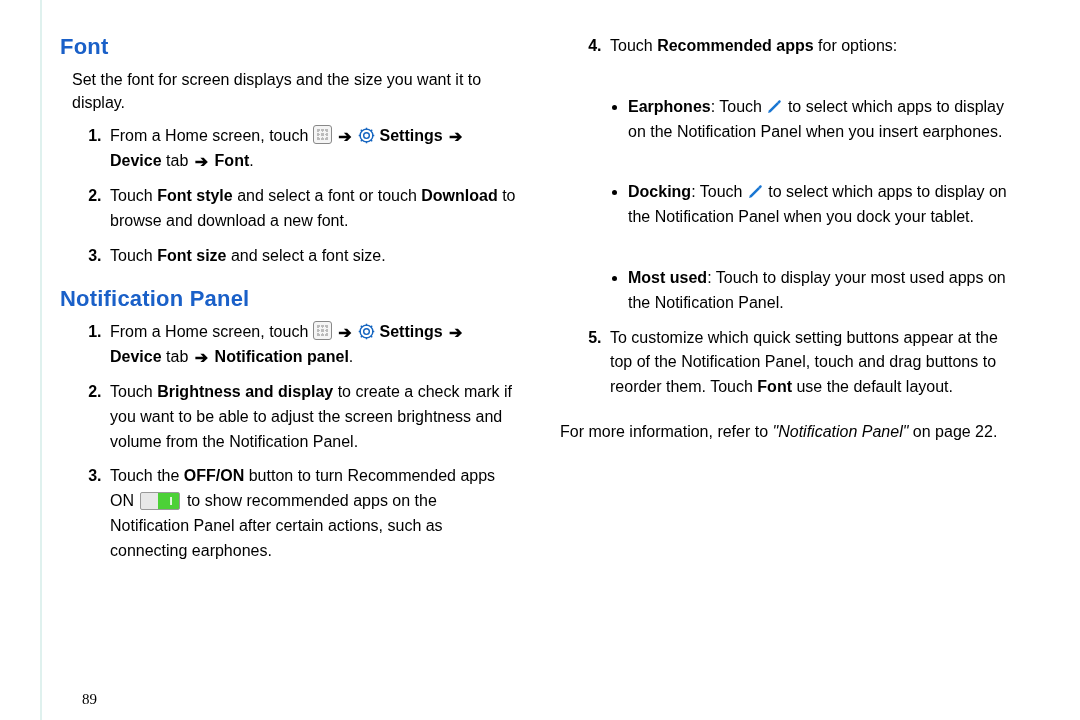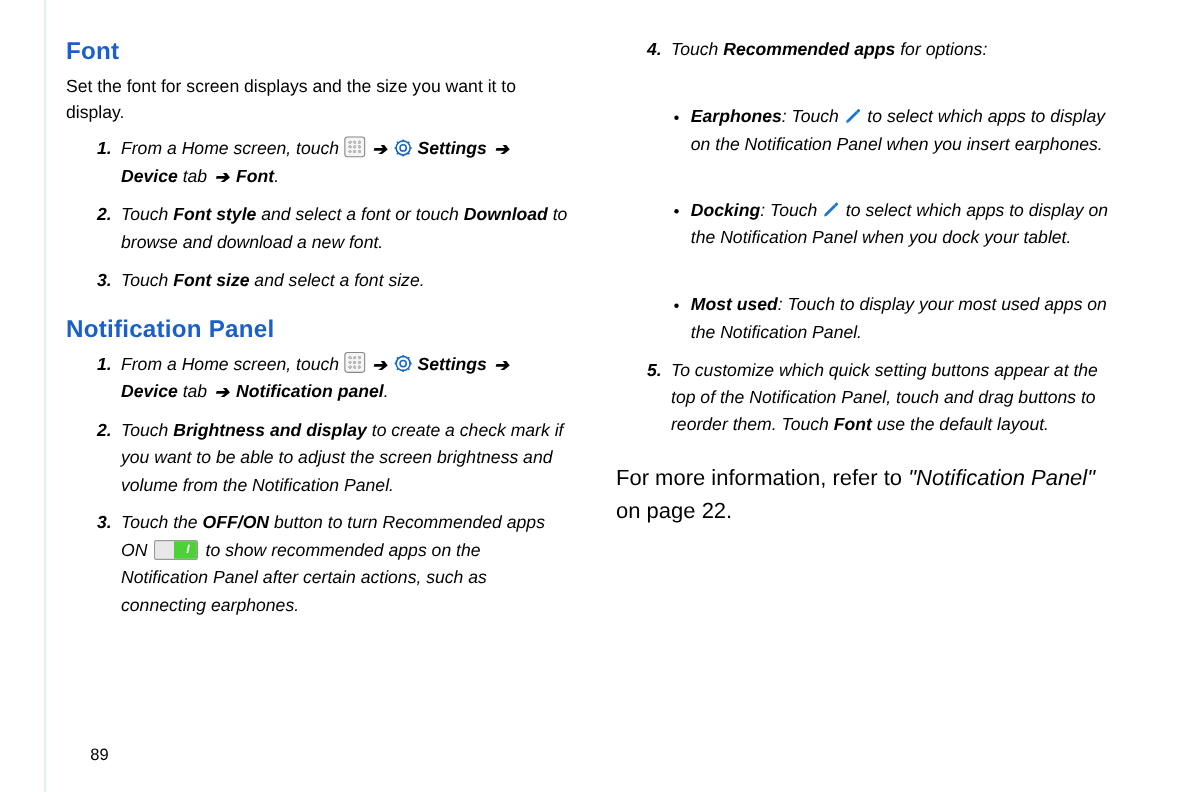--- a/index.html
+++ b/index.html
@@ -30,30 +30,29 @@
     padding-right: 20px;
   }
   h2.section {
     color: #1a60c8;
     font-weight: 800;
     font-size: 22px;
     margin: 0 0 8px 0;
     letter-spacing: 0.2px;
   }
   p.lead {
-    margin: 0 0 10px 0;
+    margin: 0 0 10px 12px;
     font-size: 16px;
     line-height: 1.45;
   }
   ol.steps {
     margin: 0 0 18px 0;
     padding-left: 46px;
     font-size: 16px;
     line-height: 1.55;
-    font-style: italic;
   }
   ol.steps > li {
     margin-bottom: 10px;
     padding-left: 4px;
   }
   ol.steps > li::marker {
     font-weight: 700;
   }
   ul.bullets {
     margin: 6px 0 0 0;
@@ -134,26 +133,27 @@
     left: 40px;
     top: 0;
     bottom: 0;
     width: 2px;
     background: #bfe3de;
     opacity: 0.5;
   }
   .page-number {
     position: absolute;
     left: 82px;
-    bottom: 25px;
+    bottom: 12px;
     font-size: 15px;
+    font-family: Liberation Serif, serif;
   }
   .ref {
     margin-top: 20px;
-    font-size: 20px;
+    font-size: 16px;
     line-height: 1.5;
   }
 </style>
 </head>
 <body>
 
 <div class="page">
   <div class="left-gutter"></div>
 
   <div class="col">

